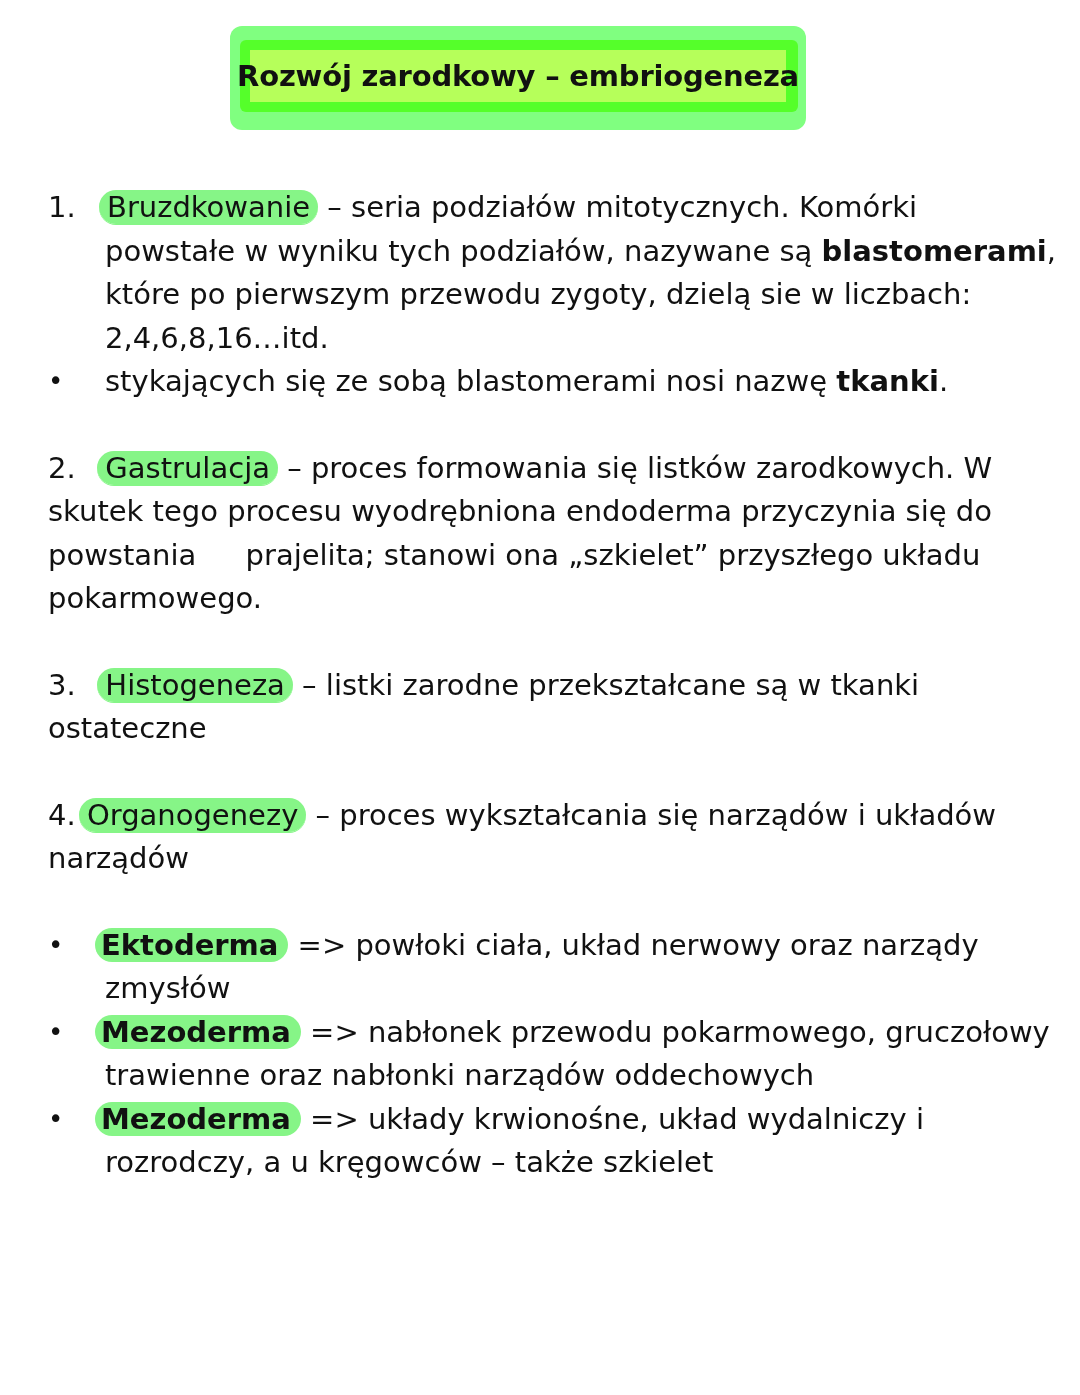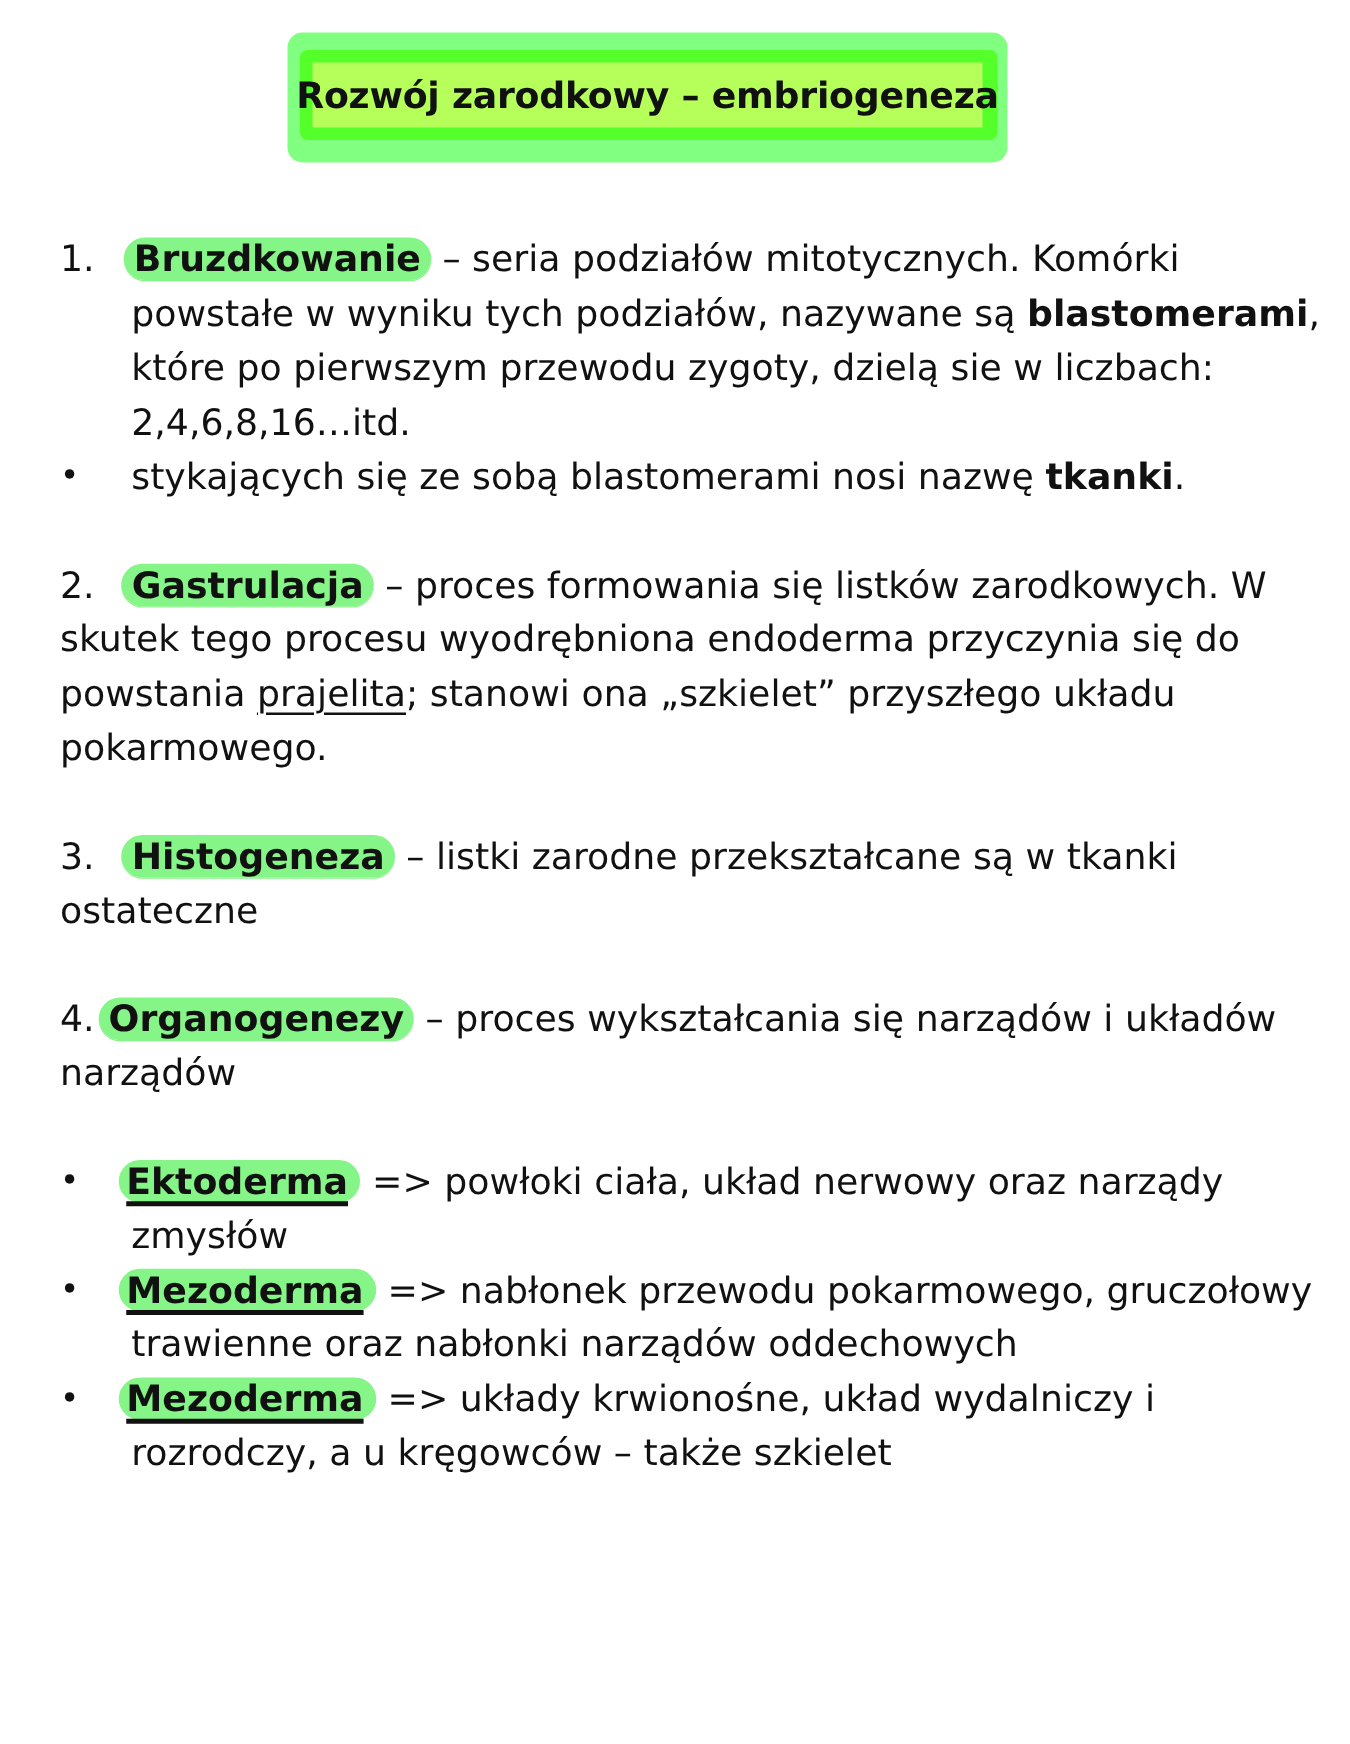--- a/index.html
+++ b/index.html
@@ -69,38 +69,37 @@
       left: 0;
       top: 0;
     }
     .para { margin: 0; }
     .gap { height: 43px; }
     .hl {
       background: #86f587;
       border-radius: 18px;
       padding: 0 8px;
       margin-left: -6px;
-      font-weight: bold;
+      font-weight: normal;
       box-shadow: 0 1px 0 #86f587;
     }
     .hl-u {
       font-weight: bold;
       background: #86f587;
       border-radius: 18px;
       padding: 0 10px 0 6px;
       margin-left: -10px;
-      text-decoration: underline;
       text-decoration-thickness: 4px;
       text-underline-offset: 6px;
     }
     .bold { font-weight: bold; text-align: center; }
     .under {
-      text-decoration: underline;
       text-decoration-thickness: 2px;
       text-underline-offset: 5px;
+      margin-left: 40px;
     }
     .bullet {
       font-size: 26px;
     }
   </style>
 </head>
 <body>
 
 <div class="title-outer">
   <div class="title-mid">

